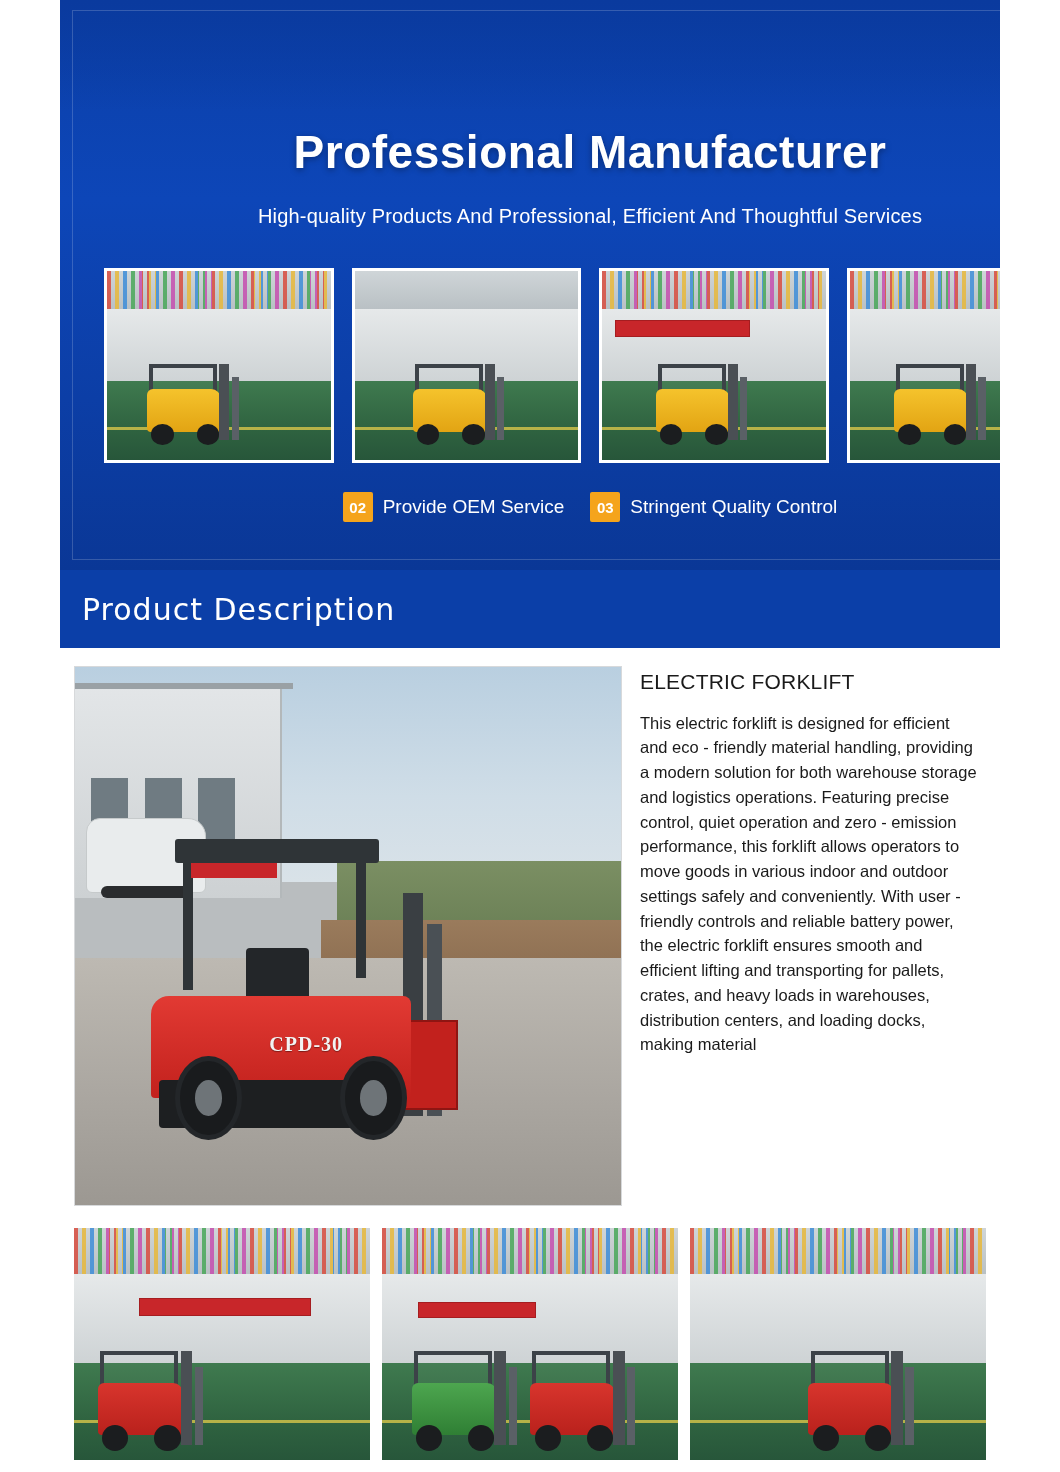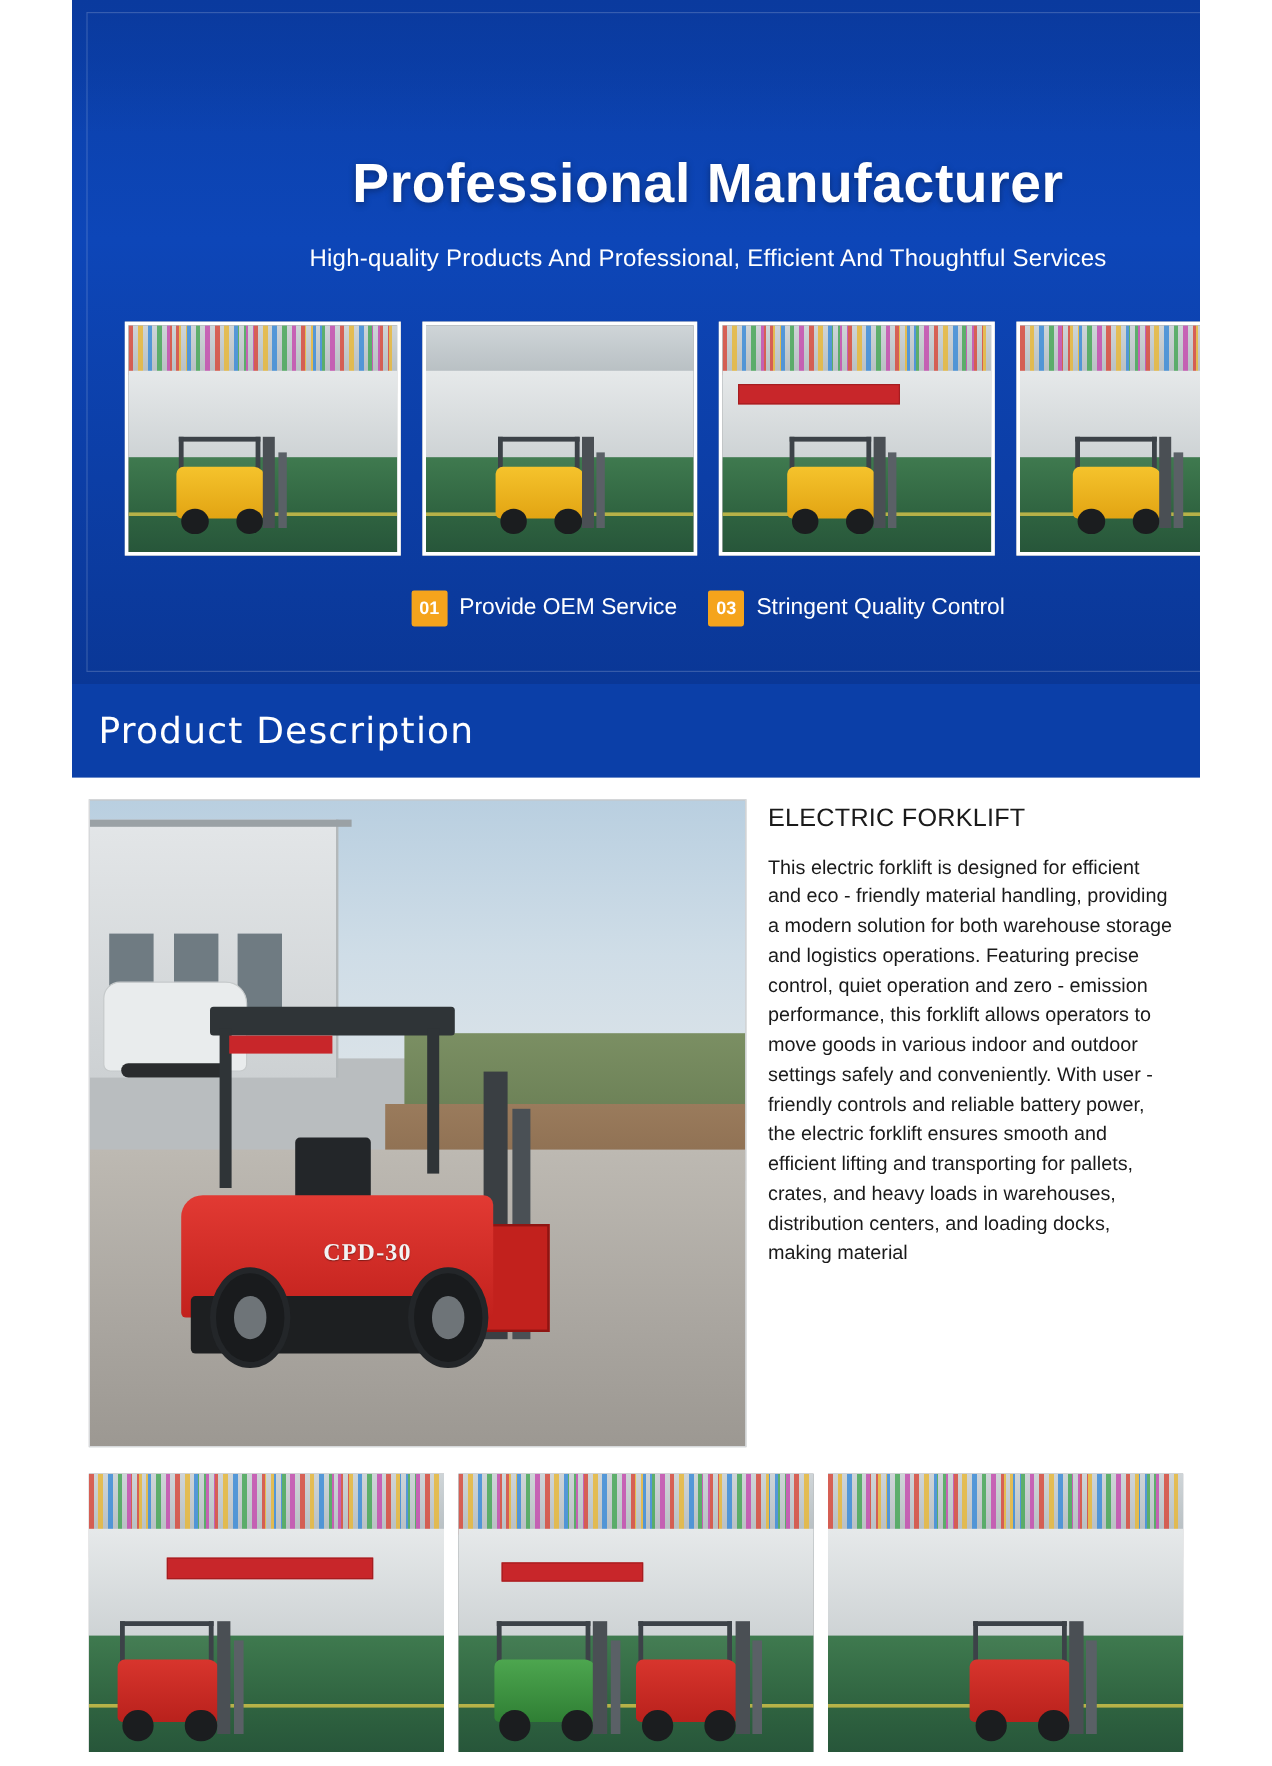--- a/index.html
+++ b/index.html
@@ -424,21 +424,21 @@
             <div class="wheel w1"></div>
               <div class="wheel w2"></div>
           </div>
         </div>
       </div>
 
     </div>
 
     <div class="feature-row">
       <div class="feature">
-        <span class="num">01</span>
+        <span class="num">02</span>
         <span class="txt">Provide OEM Service</span>
       </div>
       <div class="feature">
         <span class="num">03</span>
         <span class="txt">Stringent Quality Control</span>
       </div>
     </div>
   </div>
 
   <div class="section-header">

